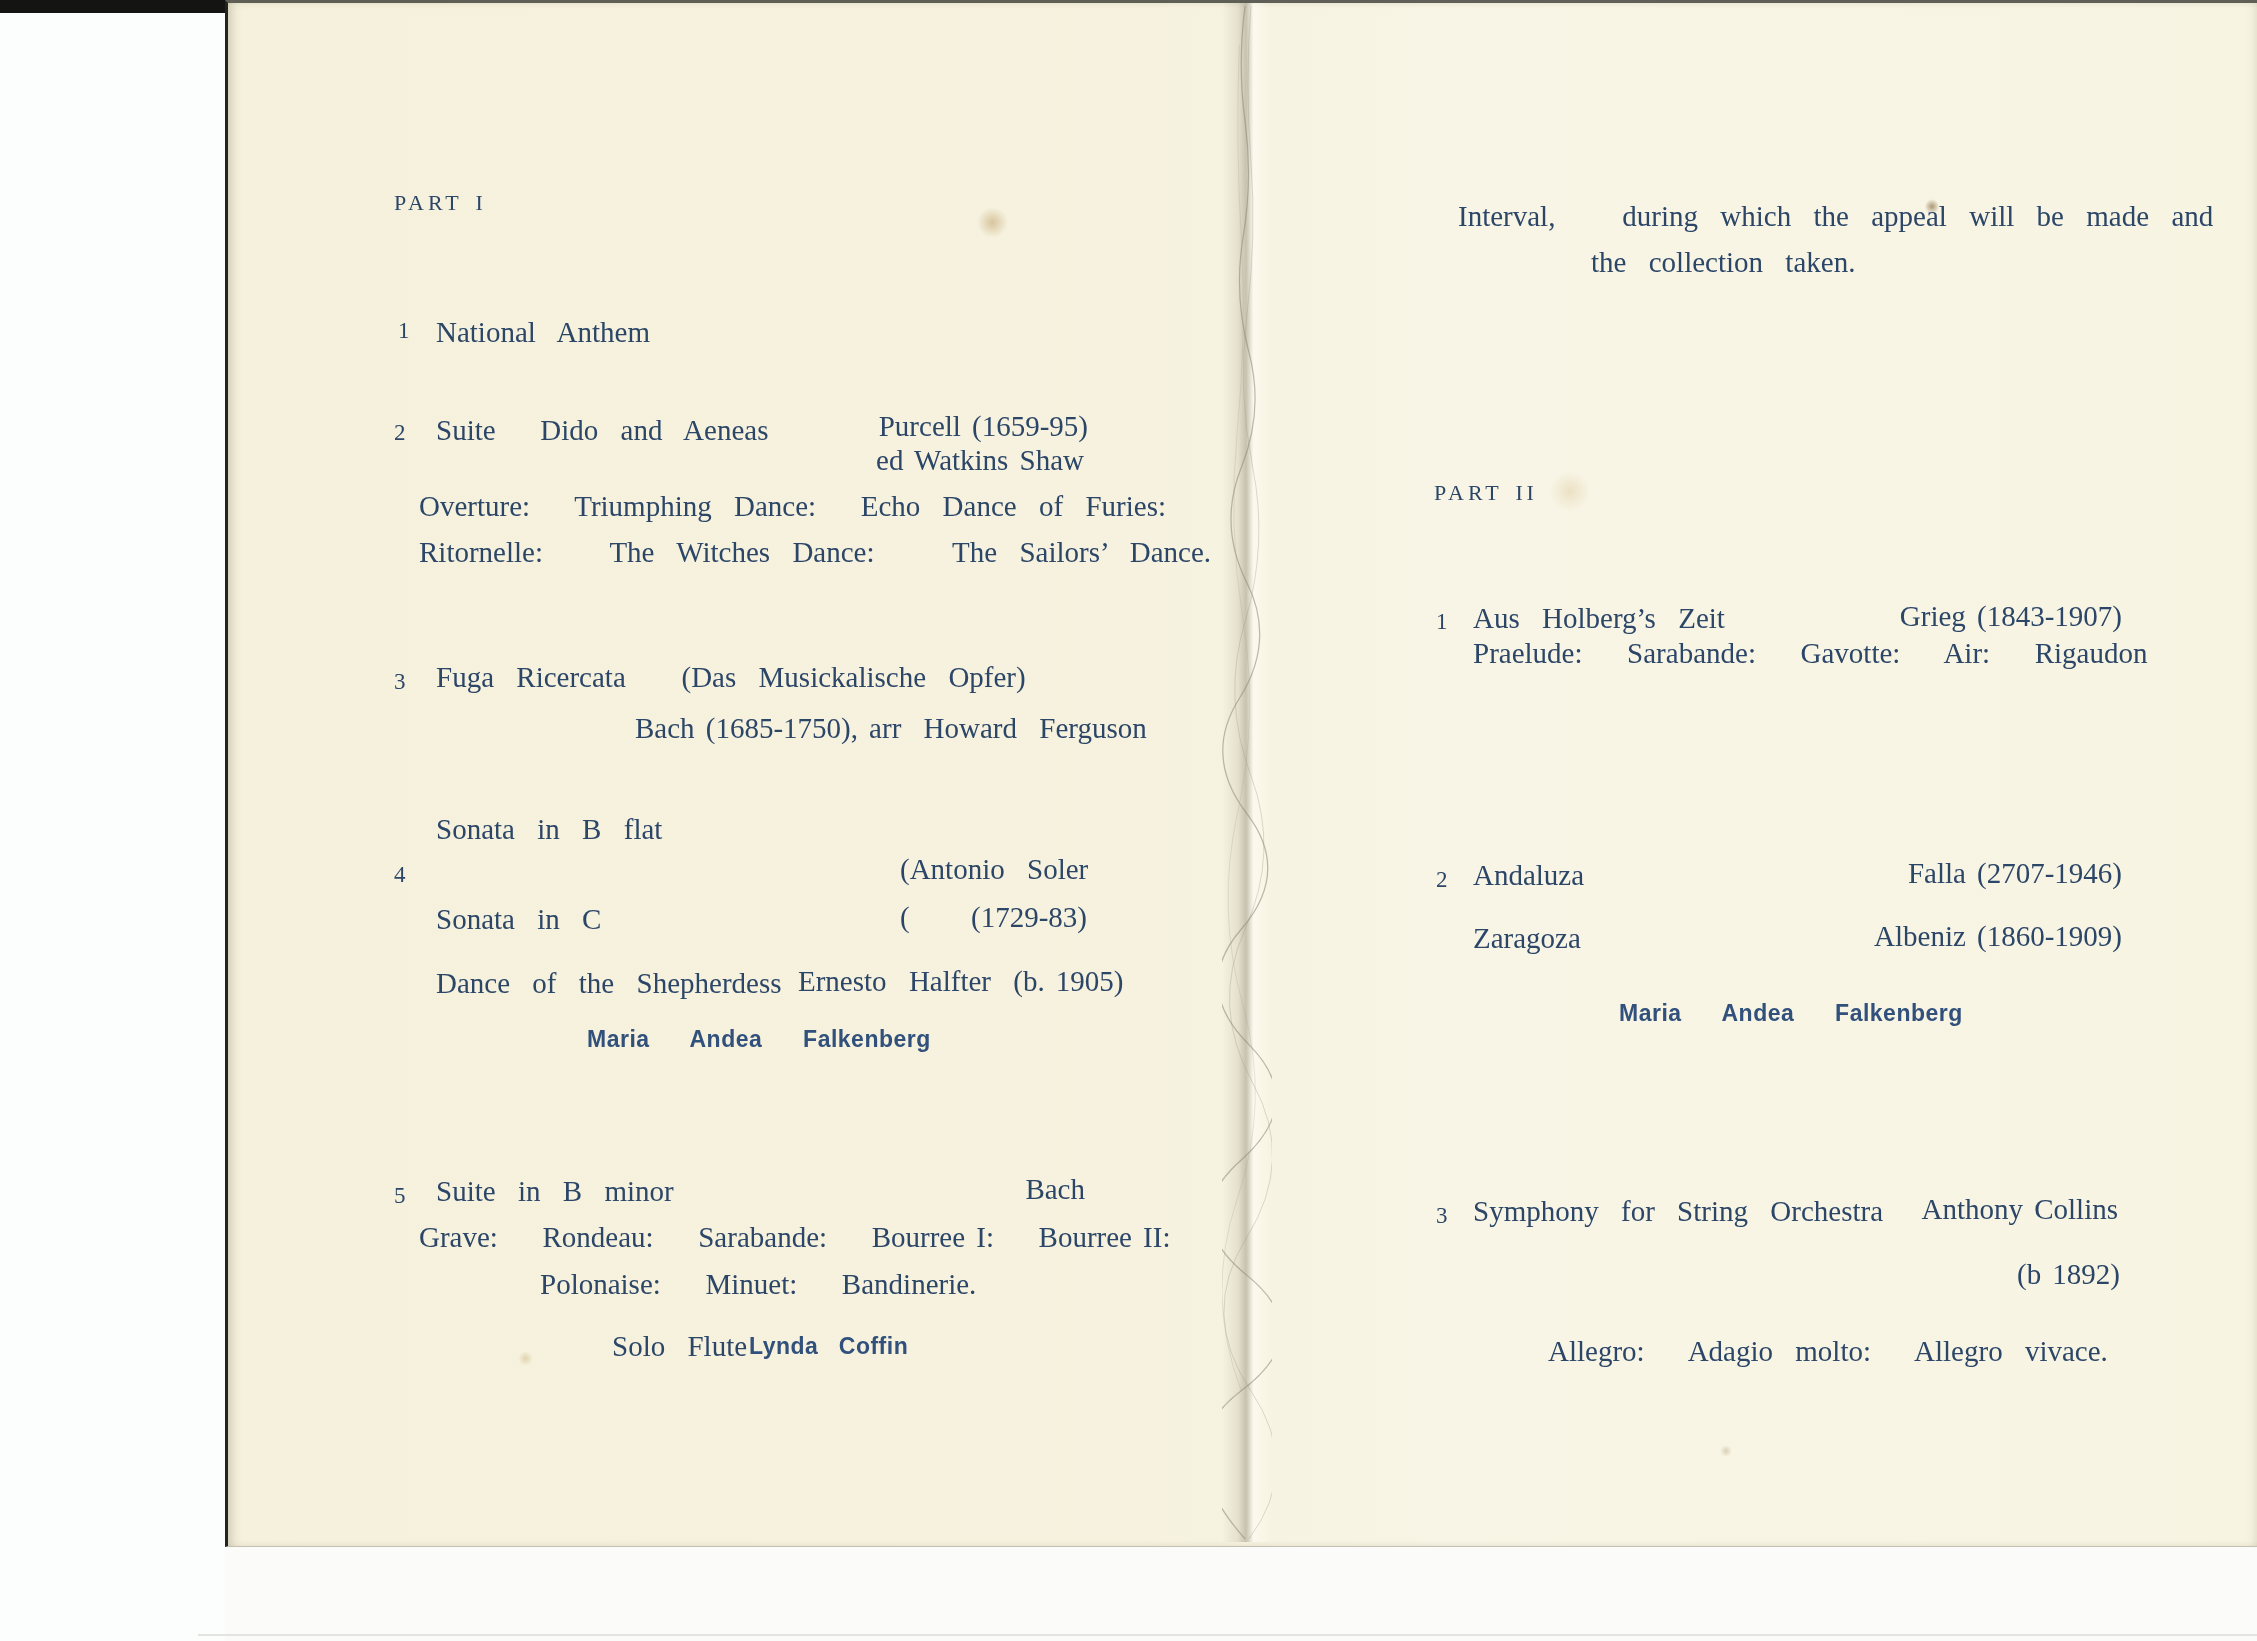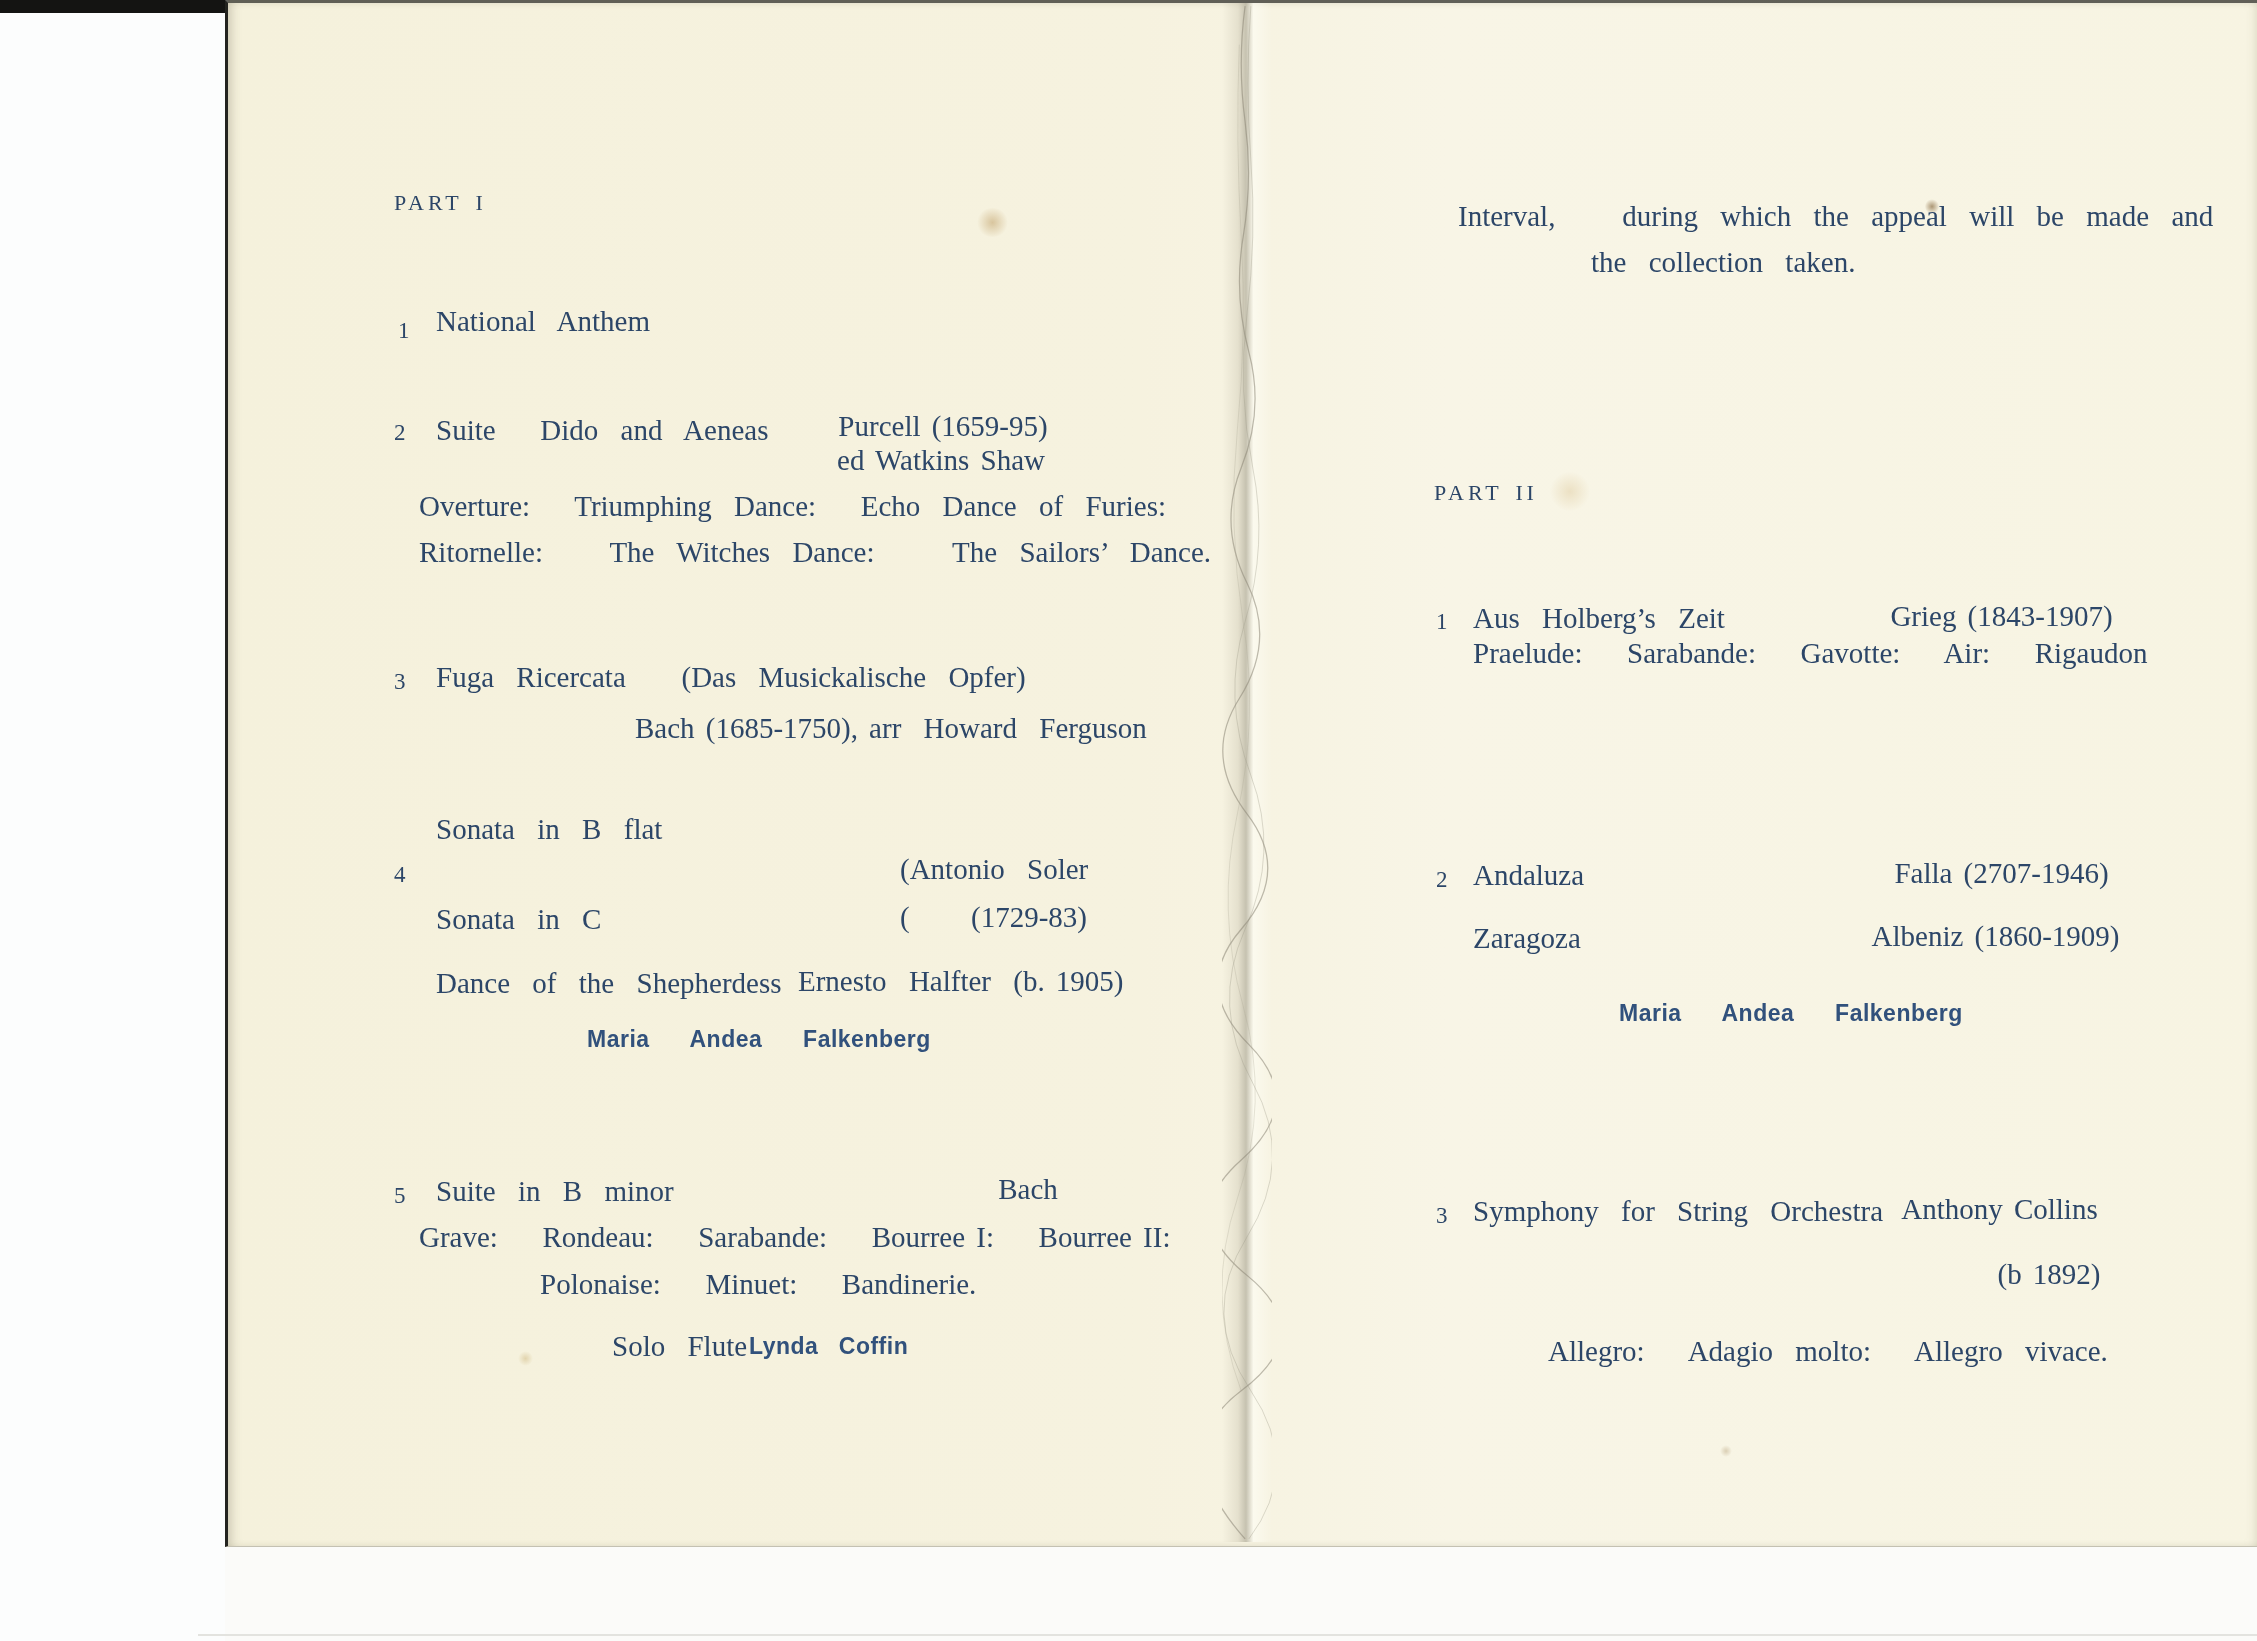--- a/index.html
+++ b/index.html
@@ -25,21 +25,21 @@
   .stain{position:absolute;border-radius:50%;}
   .stain.s1{left:748px;top:205px;width:33px;height:29px;background:radial-gradient(circle,rgba(168,124,52,.38),rgba(168,124,52,0) 70%);}
   .stain.s2{left:1697px;top:196px;width:13.5px;height:15.4px;background:radial-gradient(circle,rgba(110,74,26,.55),rgba(110,74,26,0) 72%);}
   .stain.s3{left:1321px;top:469px;width:42px;height:39px;background:radial-gradient(circle,rgba(205,172,108,.28),rgba(205,172,108,0) 70%);}
   .stain.s4{left:290px;top:1348px;width:15.4px;height:15.4px;background:radial-gradient(circle,rgba(190,158,86,.35),rgba(190,158,86,0) 70%);}
   .stain.s5{left:1492px;top:1442px;width:11.6px;height:11.6px;background:radial-gradient(circle,rgba(150,120,70,.30),rgba(150,120,70,0) 70%);}
   
   .line{position:absolute;white-space:pre;color:#2c4668;font-size:29px;line-height:29px;word-spacing:3.9px;}
   .num{font-size:23px;}
   .head{font-size:22px;letter-spacing:3.9px;}
-  .r{text-align:center;}
+  .r{text-align:right;}
   .brace-row{display:flex;justify-content:space-between;}
   .stamp{font-family:"Liberation Sans","DejaVu Sans",sans-serif;font-weight:bold;
          color:#31517c;font-size:23px;letter-spacing:0.5px;word-spacing:13.5px;}
 </style>
 </head>
 <body>
 
 <div id="canvas">
 
   <div class="scan-left"></div>
@@ -57,21 +57,21 @@
       <svg viewBox="0 0 52 1594">
         <path d="M24 0 Q16 60 24 120 T22 240 T28 360 T20 480 T26 600 T18 720 T26 840 T20 960 T28 1080 T20 1200 T26 1320 T20 1440 T24 1594" fill="none" stroke="#8a8574" stroke-width="1.3" opacity="0.55"></path>
         <path d="M30 0 Q24 80 30 160 T26 320 T32 480 T24 640 T30 800 T24 960 T32 1120 T26 1280 T30 1440 T28 1594" fill="none" stroke="#9a9583" stroke-width="1" opacity="0.35"></path>
         <path d="M18 40 Q14 140 20 240 T16 440 T22 640 T16 840 T22 1040 T16 1240 T20 1440" fill="none" stroke="#a6a190" stroke-width="1" opacity="0.28"></path>
       </svg>
     </div>
 
     <div class="line head" style="left:166px;top:185px">PART I</div>
 
     <div class="line num" style="left:170px;top:313px">1</div>
-    <div class="line" style="left:208px;top:304px">National  Anthem</div>
+    <div class="line" style="left:208px;top:315px">National  Anthem</div>
 
     <div class="line num" style="left:166px;top:415px">2</div>
     <div class="line" style="left:208px;top:413px">Suite    Dido  and  Aeneas</div>
     <div class="line r" style="left:570px;top:409px;width:290px">Purcell (1659-95)</div>
     <div class="line r" style="left:570px;top:443px;width:286px">ed Watkins Shaw</div>
     <div class="line" style="left:191px;top:535px">Ritornelle:      The  Witches  Dance:       The  Sailors’  Dance.</div>
     <div class="line" style="left:191px;top:489px">Overture:    Triumphing  Dance:    Echo  Dance  of  Furies:</div>
 
     <div class="line num" style="left:166px;top:664px">3</div>
     <div class="line" style="left:208px;top:660px">Fuga  Ricercata     (Das  Musickalische  Opfer)</div>

